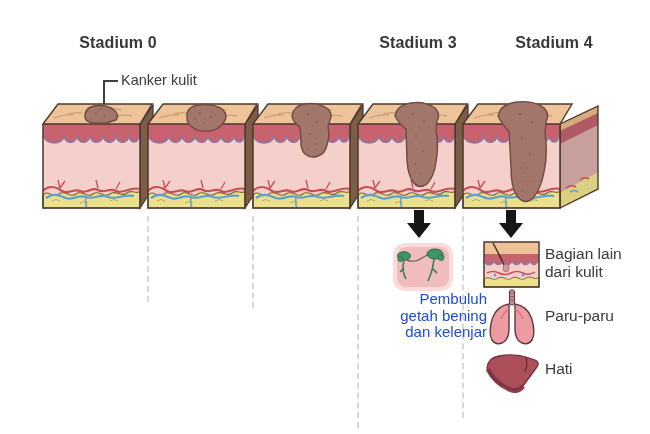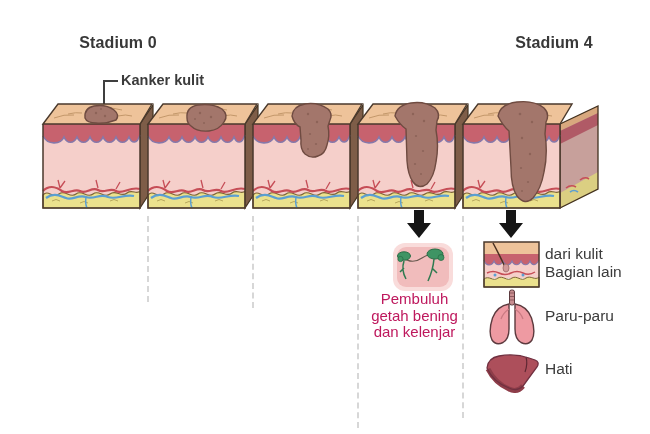--- a/index.html
+++ b/index.html
@@ -1,24 +1,24 @@
 <!DOCTYPE html>
 <html><head>
 <meta charset="utf-8">
 <style>
   html,body{margin:0;padding:0;background:#fff;}
   #canvas{position:relative;width:650px;height:434px;background:#ffffff;overflow:hidden;
           font-family:"Liberation Sans","DejaVu Sans",sans-serif;color:#3b3b3b;padding-left:44px;}
   .abs{position:absolute;}
   .stage-label{font-size:16px;font-weight:700;letter-spacing:.1px;white-space:nowrap;
                transform:translateX(-50%);color:#383838;}
-  .callout-label{font-size:14.5px;color:#3b3b3b;white-space:nowrap;font-weight:bold;}
+  .callout-label{font-size:14.5px;color:#3b3b3b;white-space:nowrap;}
   .leader{background:#3f3f3f;}
   .dash-line{width:0;border-left:2px dashed #d7d7d7;}
-  .ann-center{text-align:center;font-size:15px;line-height:16.5px;color:#be185d;}
+  .ann-center{text-align:right;font-size:15px;line-height:16.5px;color:#1d4ed8;}
   .legend-label{font-size:15.5px;line-height:18px;color:#3b3b3b;white-space:nowrap;}
   svg{display:block;}
   .hidden-defs{position:absolute;width:0;height:0;overflow:hidden;}
 </style>
 </head>
 <body>
 
 <svg class="hidden-defs" aria-hidden="true">
   <defs>
 
@@ -45,20 +45,21 @@
 
     <g id="side-sliver">
       <polygon points="100,28 113,9 113,92 100,112" fill="#7e5d48" stroke="#43321f" stroke-width="1.2"></polygon>
     </g>
   </defs>
 </svg>
 
 <div id="canvas">
 
   <div class="abs stage-label" style="left:118px;top:34px;">Stadium 0</div>
+  <div class="abs stage-label" style="left:418px;top:34px;">Stadium 3</div>
   <div class="abs stage-label" style="left:517px;top:34px;margin-left:37px;">Stadium 4</div>
 
   <div class="abs callout-label" style="left:121px;top:72px;">Kanker kulit</div>
   <div class="abs leader" style="left:103px;top:80px;width:15px;height:2px;"></div>
   <div class="abs leader" style="left:103px;top:80px;width:2px;height:31px;"></div>
 
   <svg class="abs" style="left:40px;top:96px;" width="115" height="115" viewBox="0 0 115 115">
     <use href="#side-sliver"></use>
       <use href="#skin-base"></use>
     <path d="M45,22 Q44,12 54,10 Q66,8 74,14 Q80,19 76,24 Q66,28 56,27 Q47,27 45,22 Z" fill="#a3766b" stroke="#6f4b41" stroke-width="1.4"></path>
@@ -156,22 +157,22 @@
     <path d="M56,20 C53,26 49,26 47,21 C45,26 40,26 38,21 C36,26 31,26 29,21 C27,26 22,26 20,21 C18,26 13,26 11,21 C9,26 3,27 1,20" fill="none" stroke="#8678aa" stroke-width="1.1"></path>
     <path d="M1,39 C6,35 10,42 15,38 C20,35 24,42 29,38 C34,35 38,42 43,38 C48,35 52,41 56,37 L56,47 L1,47 Z" fill="#ebe18d" stroke="#7c6436" stroke-width="1"></path>
     <path d="M4,33 q6,-3 12,0 q6,3 12,0 q6,-3 12,0 q6,3 12,-1" fill="none" stroke="#c64e57" stroke-width="1.5"></path>
     <circle cx="12" cy="35" r="1.5" fill="#5c9fd2"></circle>
       <circle cx="40" cy="35" r="1.5" fill="#5c9fd2"></circle>
     <path d="M10,3 Q16,14 22,27" fill="none" stroke="#4a3020" stroke-width="1.5"></path>
     <ellipse cx="23" cy="28" rx="3" ry="4" fill="#d29a9a" stroke="#9a6a6a" stroke-width="0.8"></ellipse>
     <rect x="1" y="2" width="55" height="45" fill="none" stroke="#4a392c" stroke-width="1.5"></rect>
   </svg>
   <div class="abs legend-label" style="left:545px;top:245px;">
+    <div>Bagian lain</div>
     <div>dari kulit</div>
-    <div>Bagian lain</div>
   </div>
 
   <svg class="abs" style="left:486px;top:289px;" width="52" height="57" viewBox="0 0 52 57">
     <rect x="23.5" y="1" width="5" height="15" rx="2" fill="#c88d90" stroke="#5c3a3e" stroke-width="1"></rect>
     <path d="M24,4 h4 M24,7.5 h4 M24,11 h4" stroke="#8d5a5e" stroke-width="1"></path>
     <path d="M23,15 Q11,17 6.5,29 Q2,43 6,51 Q10,57 17,53.5 Q23,50 23,40 Z" fill="#ee9aa2" stroke="#5c3a3e" stroke-width="1.4"></path>
     <path d="M29,15 Q41,17 45.5,29 Q50,43 46,51 Q42,57 35,53.5 Q29,50 29,40 Z" fill="#ee9aa2" stroke="#5c3a3e" stroke-width="1.4"></path>
     <path d="M23,20 q-6,4 -8,10 M29,20 q6,4 8,10" fill="none" stroke="#c97a82" stroke-width="1.2"></path>
   </svg>
   <div class="abs legend-label" style="left:545px;top:307px;">Paru-paru</div>

